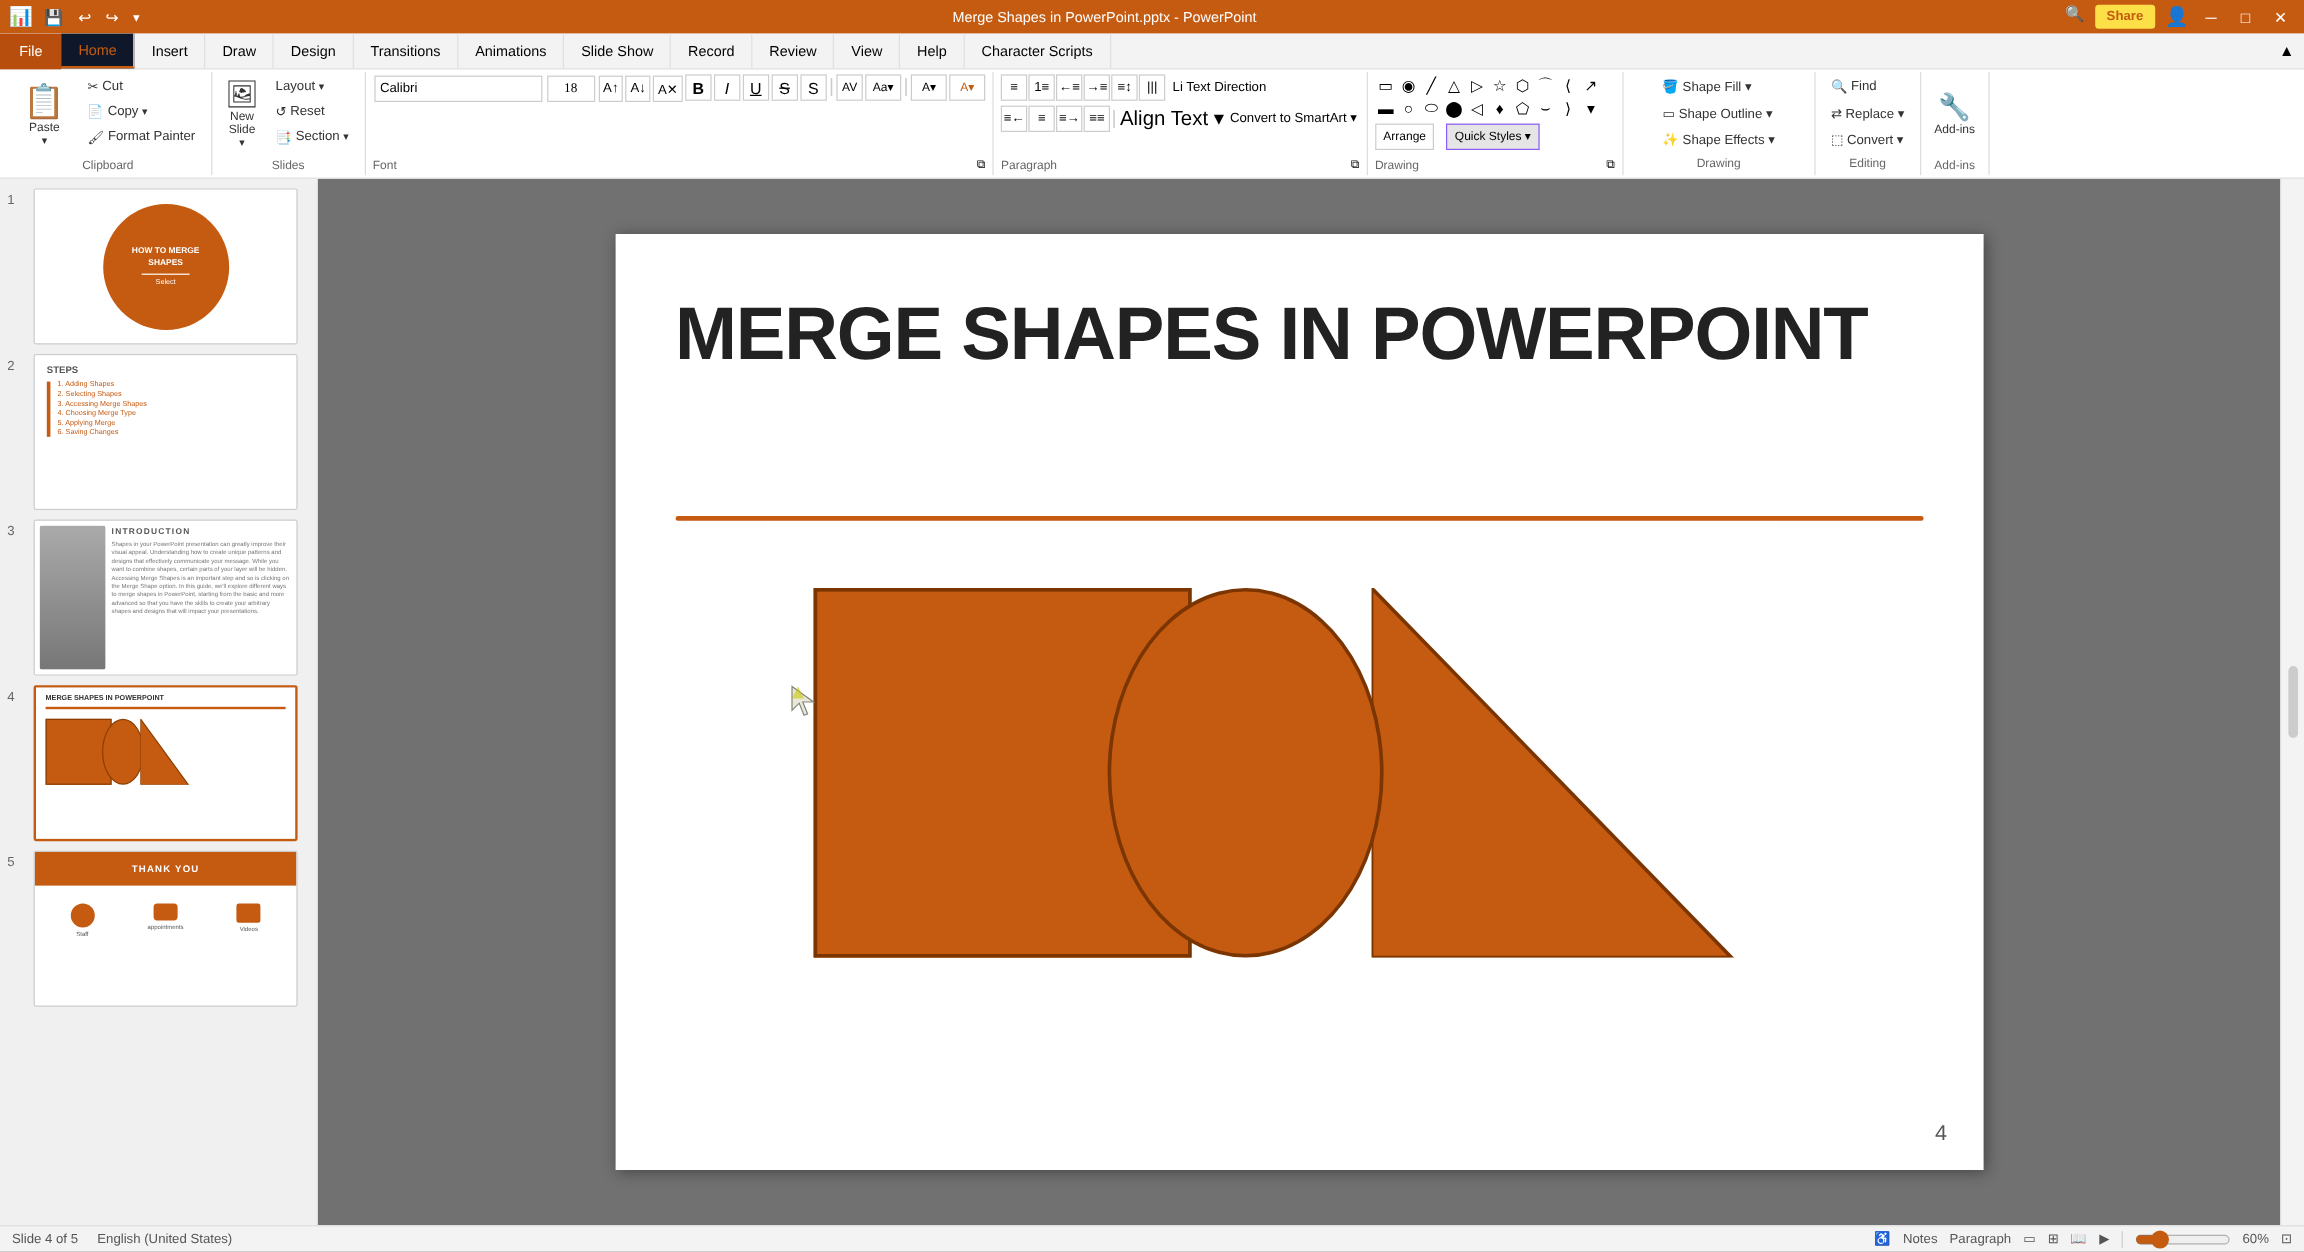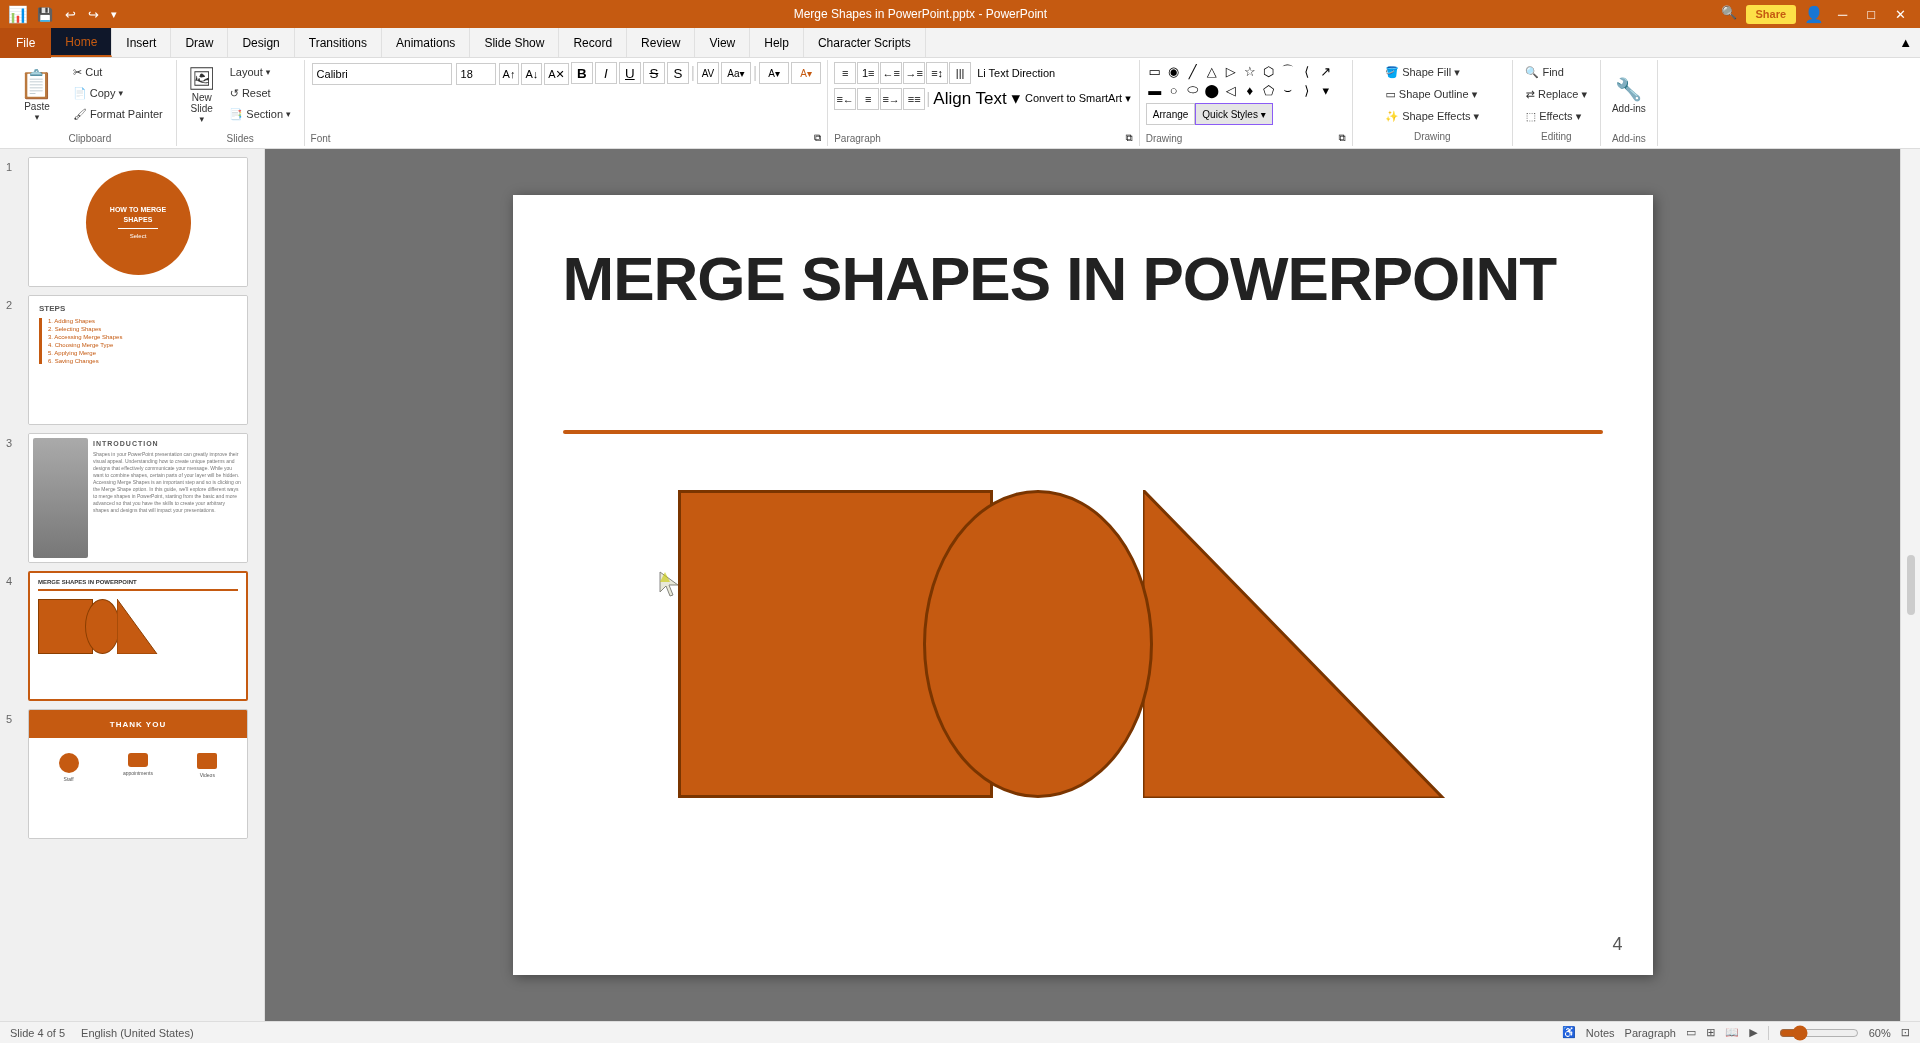--- a/index.html
+++ b/index.html
@@ -43,21 +43,21 @@
     .slide-title { position: absolute; top: 50px; left: 50px; right: 50px; font-size: 62px; font-weight: 900; font-family: 'Arial Black', 'Impact', sans-serif; color: #222; letter-spacing: -1px; line-height: 1.1; text-transform: uppercase; }
     .slide-line { position: absolute; top: 235px; left: 50px; right: 50px; height: 4px; background: #c55a11; border-radius: 2px; }
 
     .page-num { position: absolute; bottom: 20px; right: 30px; font-size: 18px; color: #555; }
 
     
     .right-panel { width: 20px; background: #f3f3f3; border-left: 1px solid #ddd; }
 
     
     .font-selector { width: 180px; height: 22px; border: 1px solid #ccc; font-size: 11px; padding: 0 4px; margin: 1px; }
-    .font-size-box { width: 40px; height: 22px; border: 1px solid #ccc; font-size: 11px; padding: 0 4px; margin: 1px; text-align: left; }
+    .font-size-box { width: 40px; height: 22px; border: 1px solid #ccc; font-size: 11px; padding: 0 4px; margin: 1px; text-align: center; font-family: Liberation Serif, serif; }
     .quick-access-btn { color: #fff; font-size: 14px; cursor: pointer; padding: 0 3px; }
 
     .title-bar { display: flex; align-items: center; background: #c55a11; height: 28px; padding: 0 8px; color: #fff; font-size: 12px; justify-content: space-between; }
     .title-bar-center { flex: 1; text-align: center; }
     .title-bar-right { display: flex; gap: 8px; }
     .win-btn { background: transparent; border: none; color: #fff; cursor: pointer; font-size: 13px; padding: 0 6px; }
     .share-btn { background: #fde047; color: #c55a11; border: none; border-radius: 3px; padding: 2px 10px; font-size: 11px; font-weight: bold; cursor: pointer; }
     .file-btn { background: #b84e0e; color: #fff; padding: 4px 16px; font-size: 12px; cursor: pointer; border: none; height: 30px; }
     .shape-icon { font-size: 13px; cursor: pointer; width: 18px; height: 18px; display: flex; align-items: center; justify-content: center; }
 
@@ -236,21 +236,21 @@
           <span class="shape-icon">○</span>
           <span class="shape-icon">⬭</span>
           <span class="shape-icon">⬤</span>
           <span class="shape-icon">◁</span>
           <span class="shape-icon">♦</span>
           <span class="shape-icon">⬠</span>
           <span class="shape-icon">⌣</span>
           <span class="shape-icon">⟩</span>
           <span class="shape-icon">▾</span>
         </div>
-        <div style="display:flex;gap:0;align-items:center;margin-top:2px;">
+        <div style="display:flex;gap:10px;align-items:center;margin-top:2px;">
           <button style="border:1px solid #ccc;background:#fff;cursor:pointer;font-size:10px;height:22px;padding:0 6px;">Arrange</button>
           <button style="border:1px solid #8b5cf6;background:#e5e5e5;cursor:pointer;font-size:10px;height:22px;padding:0 6px;">Quick Styles ▾</button>
         </div>
       </div>
       <div style="display:flex;justify-content:space-between;width:100%;align-items:center;margin-top:auto;">
         <span class="ribbon-group-label">Drawing</span>
         <span style="font-size:10px;cursor:pointer;">⧉</span>
       </div>
     </div>
 
@@ -277,21 +277,21 @@
         <div class="ribbon-btn-sm">
           <span>🔍</span>
           <span>Find</span>
         </div>
         <div class="ribbon-btn-sm">
           <span>⇄</span>
           <span>Replace ▾</span>
         </div>
         <div class="ribbon-btn-sm">
           <span>⬚</span>
-          <span>Effects ▾</span>
+          <span>Convert ▾</span>
         </div>
       </div>
       <div style="margin-top:auto;"><span class="ribbon-group-label">Editing</span></div>
     </div>
 
     <div class="ribbon-group">
       <div class="ribbon-group-content" style="align-items:center;justify-content:center;">
         <div class="ribbon-btn" style="height:66px;">
           <span style="font-size:22px;">🔧</span>
           <span>Add-ins</span>

